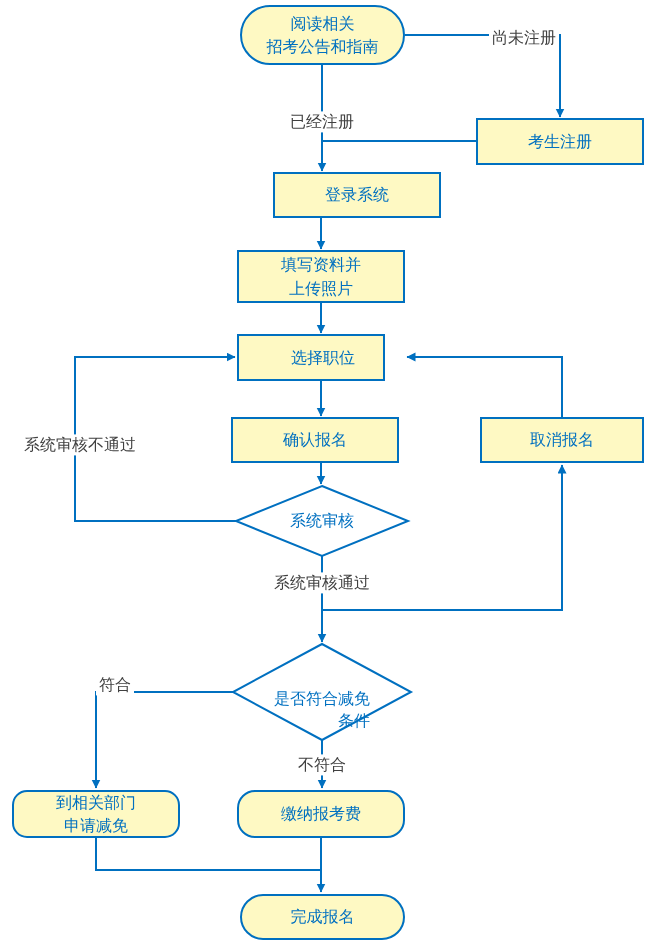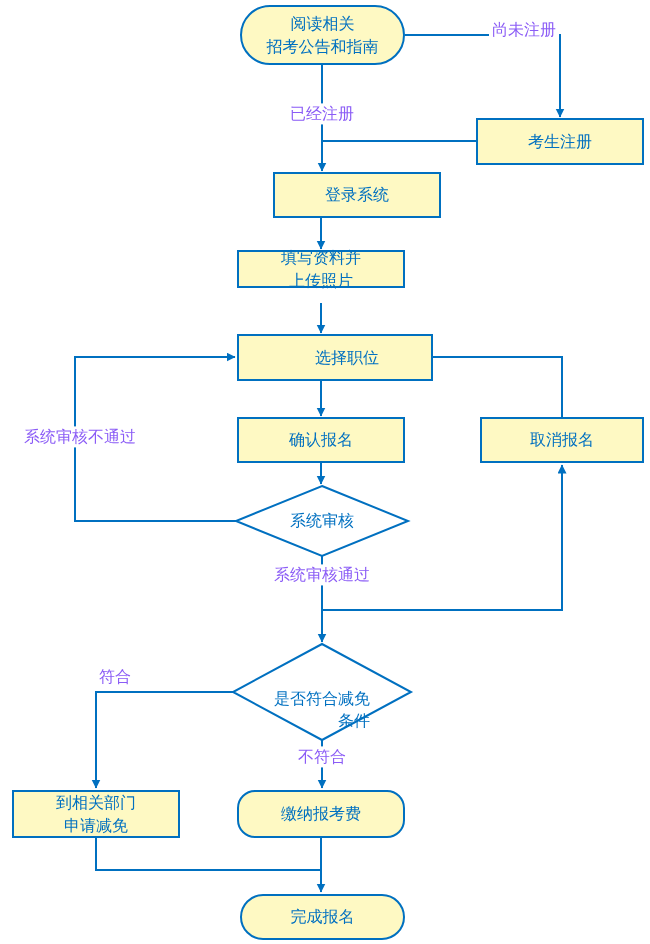--- a/index.html
+++ b/index.html
@@ -41,26 +41,27 @@
     line-height: 1.4;
     display: flex;
     align-items: center;
     justify-content: center;
     text-align: right;
     white-space: pre-line;
   }
   .elabel {
     position: absolute;
     transform: translate(-50%, -50%);
-    color: #8b5cf6;
+    color: #404040;
     font-size: 16px;
     line-height: 1.2;
     background: #ffffff;
     padding: 1px 3px;
     white-space: nowrap;
+    margin-top: 8px;
   }
 </style>
 </head>
 <body>
 
 <div class="canvas">
 
   <svg class="layer" width="650" height="944" viewBox="0 0 650 944">
     <defs>
       <marker id="arrow" markerWidth="10" markerHeight="10" refX="8.5" refY="4.5" orient="auto" markerUnits="userSpaceOnUse">
@@ -88,35 +89,35 @@
     <polygon points="322,644 411,692 322,740 233,692" fill="#ffffff" stroke="#0070C0" stroke-width="2"></polygon>
   </svg>
 
   <div class="node" style="left:240px; top:5px; width:165px; height:60px; border-radius:30px;">阅读相关
 招考公告和指南</div>
 
   <div class="node" style="left:476px; top:118px; width:168px; height:47px;">考生注册</div>
 
   <div class="node" style="left:237px; top:172px; width:168px; height:46px;margin-left:36px;">登录系统</div>
 
-  <div class="node" style="left:237px; top:250px; width:168px; height:38px;">填写资料并
+  <div class="node" style="left:237px; top:250px; width:168px; height:53px;">填写资料并
 上传照片</div>
 
-  <div class="node" style="left:237px; top:334px; width:196px; height:47px;padding-left:24px;">选择职位</div>
+  <div class="node" style="left:237px; top:334px; width:148px; height:47px;padding-left:24px;">选择职位</div>
 
-  <div class="node" style="left:237px; top:417px; width:168px; height:46px;">确认报名</div>
+  <div class="node" style="left:231px; top:417px; width:168px; height:46px;">确认报名</div>
 
   <div class="dtext" style="left:252px; top:505px; width:140px; height:32px;">系统审核</div>
 
   <div class="node" style="left:480px; top:417px; width:164px; height:46px;">取消报名</div>
 
   <div class="dtext" style="left:232px; top:668px; width:180px; height:48px;margin-top:18px;">是否符合减免
 条件</div>
 
-  <div class="node" style="left:12px; top:790px; width:168px; height:48px;">到相关部门
+  <div class="node" style="left:12px; top:790px; width:168px; height:48px;border-radius:15px;">到相关部门
 申请减免</div>
 
   <div class="node" style="left:237px; top:790px; width:168px; height:48px;border-radius:18px;">缴纳报考费</div>
 
   <div class="node" style="left:240px; top:894px; width:165px; height:46px; border-radius:23px;">完成报名</div>
 
   <div class="elabel" style="left:524px; top:30px;">尚未注册</div>
 
   <div class="elabel" style="left:322px; top:114px;">已经注册</div>
 

